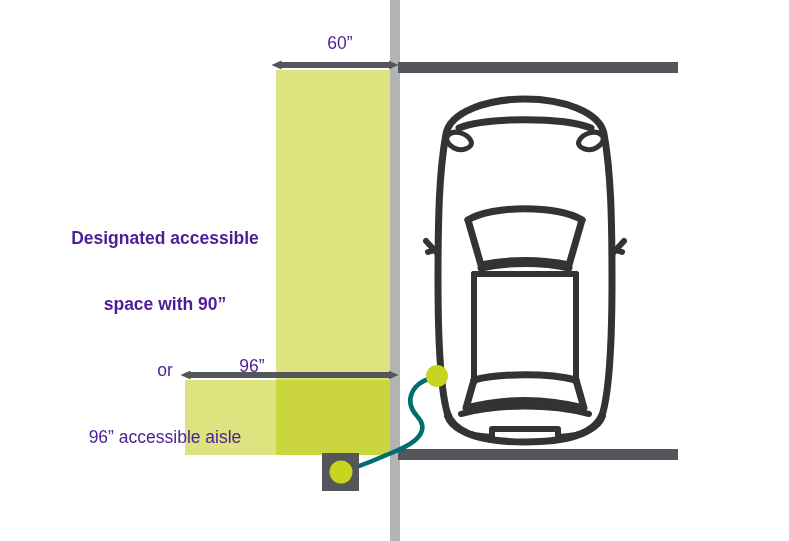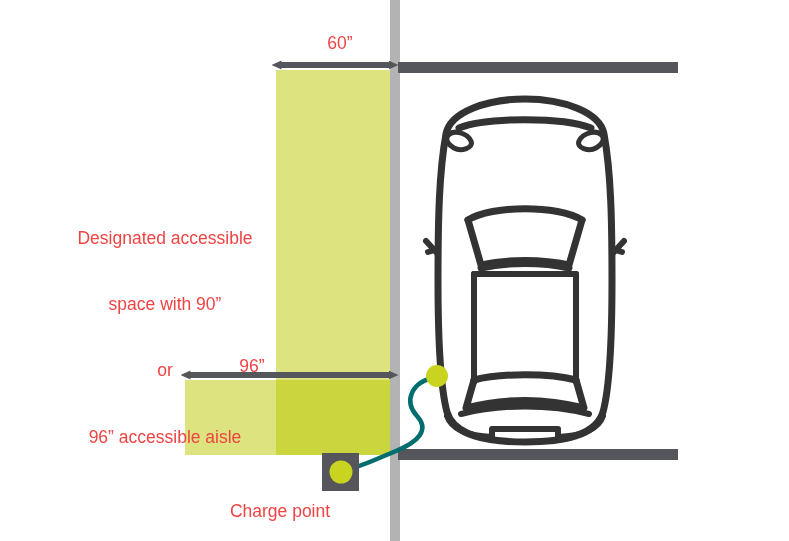--- a/index.html
+++ b/index.html
@@ -21,35 +21,35 @@
   #diagram-svg {
     position: absolute;
     left: 0;
     top: 0;
     width: 789px;
     height: 541px;
     display: block;
   }
   .diag-text {
     position: absolute;
-    color: #ef4444;
+    color: #4c1d95;
     font-family: "Liberation Sans", sans-serif;
     white-space: pre;
     line-height: 1.26;
     user-select: none;
   }
   #label-accessible-space {
     left: 40px;
     top: 183px;
     width: 250px;
     text-align: center;
     font-size: 17.5px;
   }
   #label-accessible-space .bold-line {
-    font-weight: normal;
+    font-weight: bold;
     text-align: center;
   }
   #label-parking-space {
     left: 600px;
     top: 253px;
     width: 160px;
     text-align: center;
     font-size: 17.5px;
   }
   #label-charge-point {
@@ -172,15 +172,14 @@
   <div class="diag-text" id="label-accessible-space">
     <div class="bold-line">Designated accessible</div>
     <div class="bold-line">space with 90”</div>
     <div>or</div>
     <div>96” accessible aisle</div>
   </div>
 
   <div class="diag-text" id="label-parking-space">
   </div>
 
-  <div class="diag-text" id="label-charge-point">Charge point</div>
 
 </div>
 
 </body></html>

